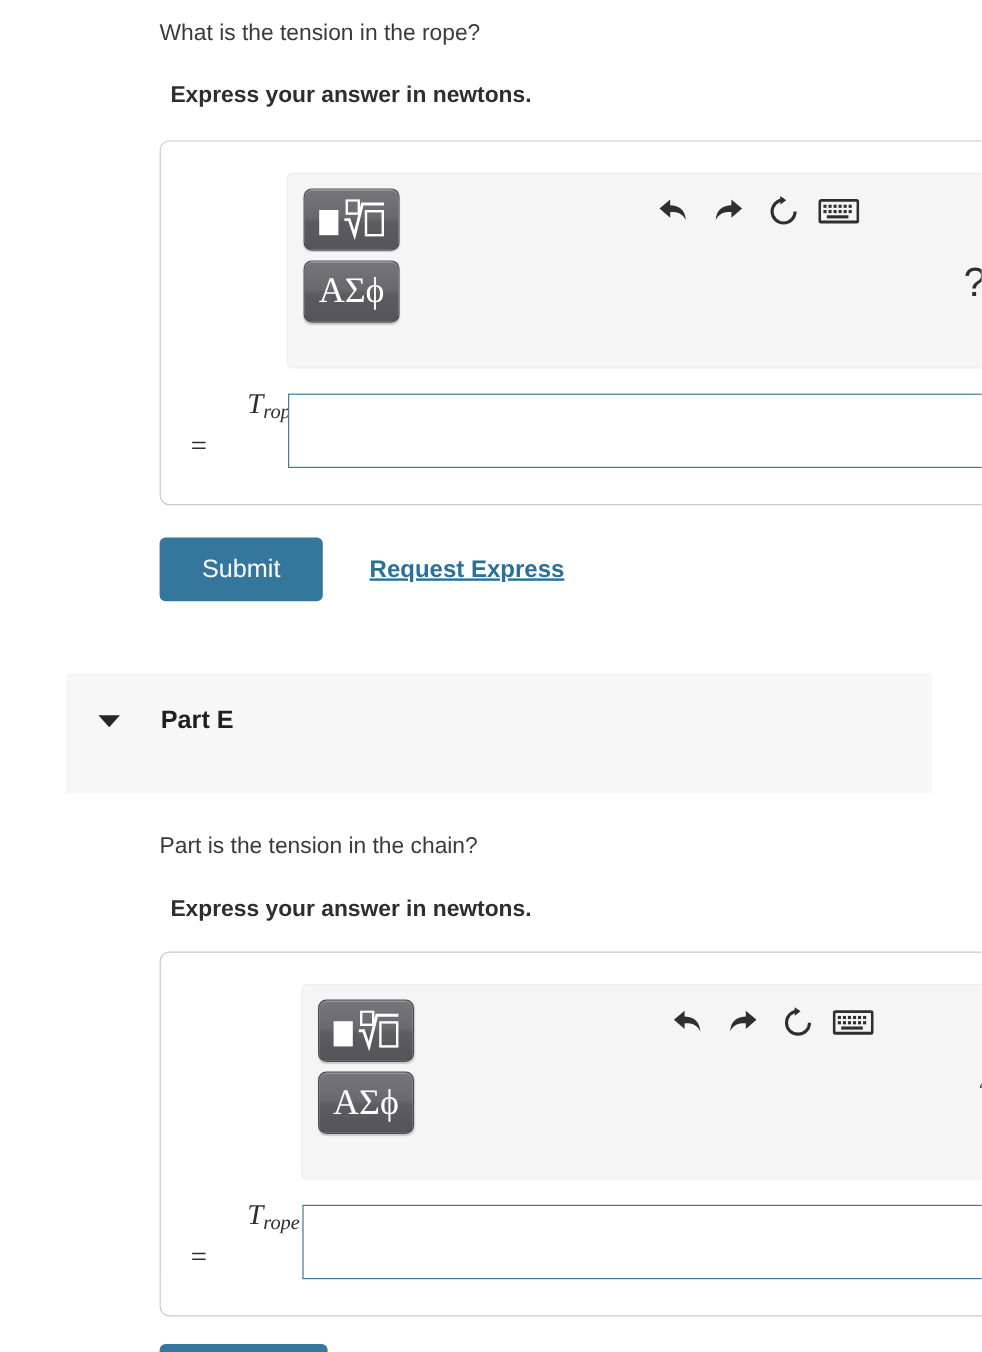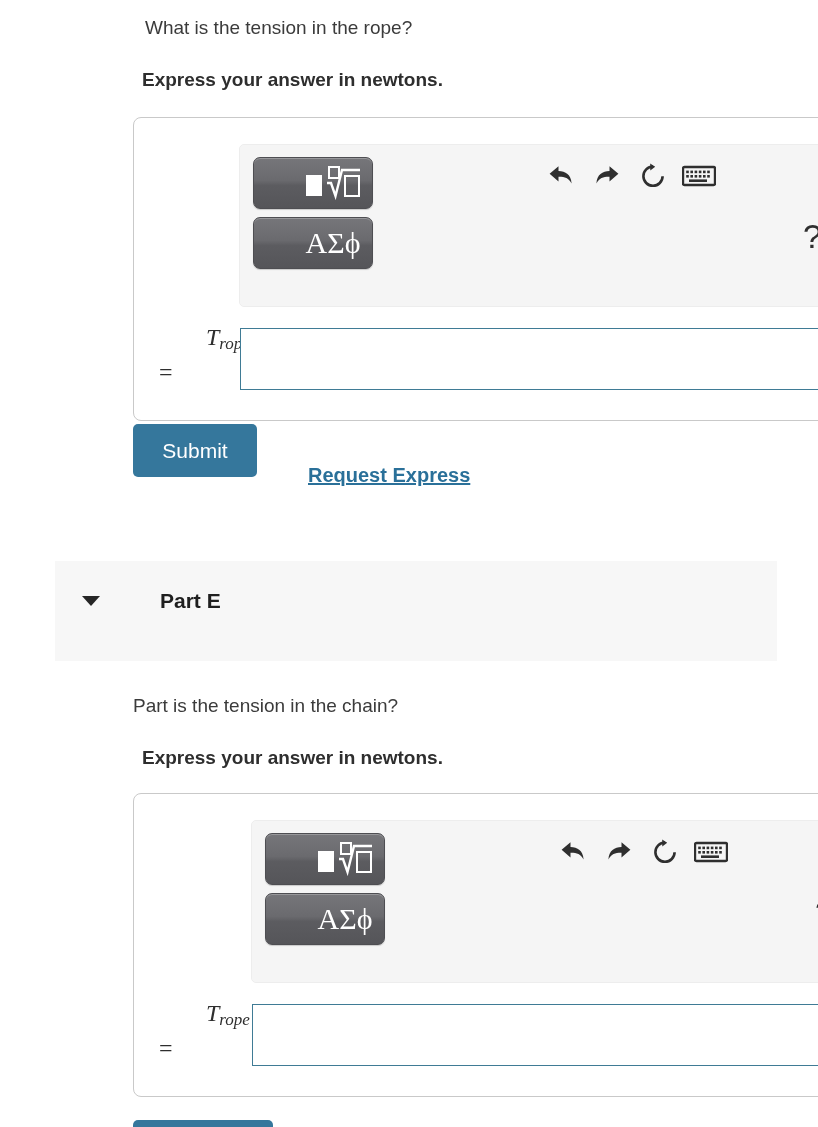--- a/index.html
+++ b/index.html
@@ -65,21 +65,20 @@
     width: 78px;
     height: 50px;
     border-radius: 7px;
     border: 1px solid #4e4e52;
     background: linear-gradient(to bottom, #76767a 0%, #6a6a6e 45%, #5c5c60 55%, #555559 100%);
     box-shadow: inset 0 1px 0 rgba(255,255,255,.25), 0 1px 1px rgba(0,0,0,.18);
     display: flex;
     align-items: center;
     justify-content: center;
     cursor: pointer;
-    padding-left: 40px;
   }
   .mbtn-greek {
     color: #ffffff;
     font-family: "Liberation Serif", serif;
     font-size: 30px;
     line-height: 1;
     letter-spacing: 0px;
   }
 
   
@@ -177,27 +176,26 @@
     border-right: 9px solid transparent;
     border-top: 10px solid #262626;
     cursor: pointer;
   }
   .part-title {
     position: absolute;
     font-size: 21px;
     font-weight: bold;
     color: #1f1f1f;
     white-space: nowrap;
-    margin-left: 26px;
   }
 </style>
 </head>
 <body>
 
-<div class="question" style="top:16px;margin-left:12px;">What is the tension in the rope?</div>
+<div class="question" style="top:16px;">What is the tension in the rope?</div>
 <div class="instruction" style="top:68px;">Express your answer in newtons.</div>
 
 <div class="answer-panel" style="left:133px; top:117px; width:700px; height:304px;">
 
   <div class="mathbar" style="left:105px; top:26px; width:595px; height:163px;">
     <div class="mathbar-buttons">
 
       <div class="mbtn">
         <svg width="58" height="34" viewBox="0 0 58 34" aria-hidden="true">
           <rect x="2" y="9" width="16" height="21" fill="#ffffff"></rect>
@@ -260,21 +258,21 @@
     <div class="help-icon" style="left:563px; top:74px;">?</div>
   </div>
 
   <div class="ans-label" style="left:25px; top:207px;">
     <span class="var">T</span><span class="sub">rope</span>
   </div>
   <div class="ans-eq" style="left:25px; top:241px;">=</div>
   <input class="ans-input" style="left: 106px; top: 210px; width: 600px; height: 62px;" placeholder="">
 </div>
 
-<button class="submit-btn" style="left:133px; top:424px; width:124px; height:53px;">Submit</button>
+<button class="submit-btn" style="left:133px; top:448px; width:136px; height:53px;">Submit</button>
 <a class="request-link" style="left:308px; top:464px;">Request Express</a>
 
 <div class="part-band" style="left:55px; top:561px; width:722px; height:100px;">
   <div class="part-caret" style="left:27px; top:35px;"></div>
   <div class="part-title" style="left:79px; top:28px;">Part E</div>
 </div>
 
 <div class="question" style="top:694px;">Part is the tension in the chain?</div>
 <div class="instruction" style="top:746px;">Express your answer in newtons.</div>
 

